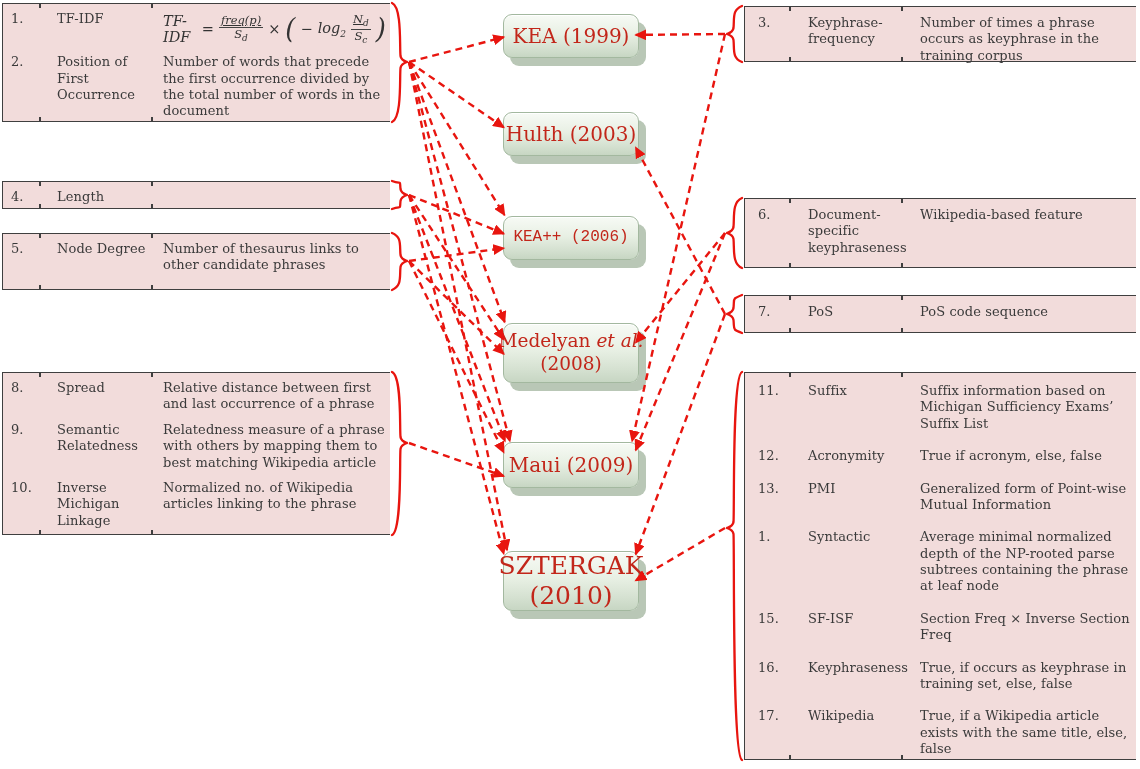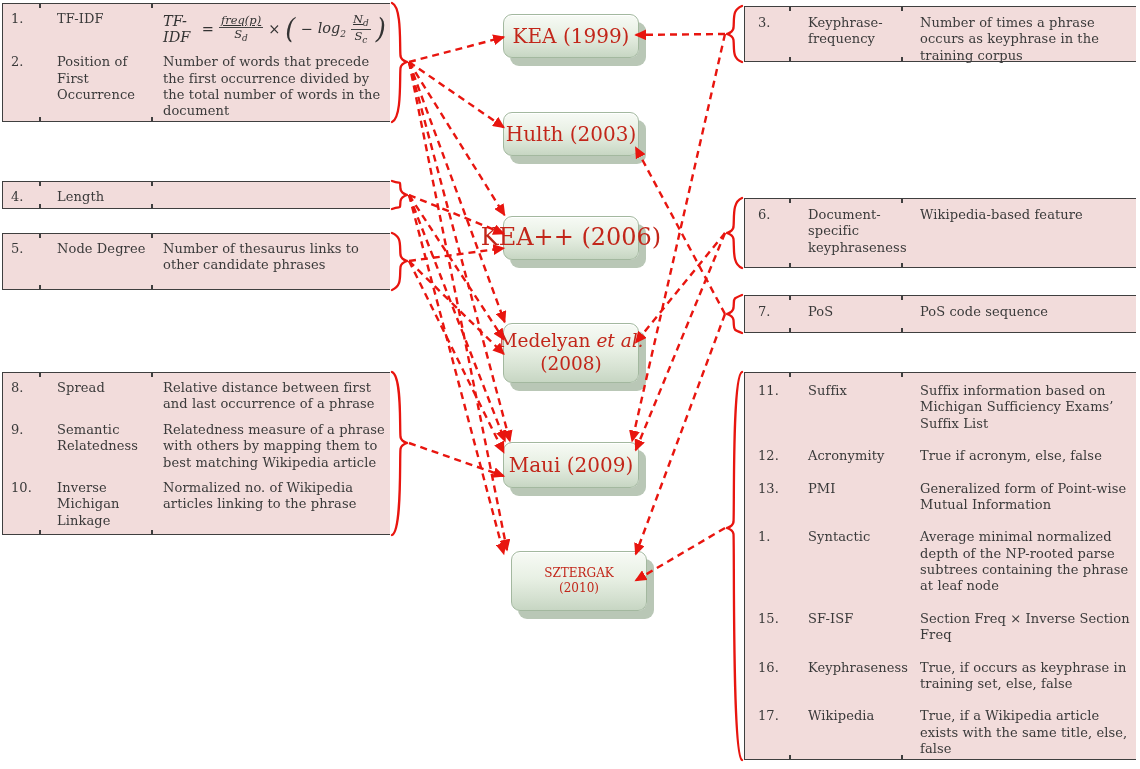--- a/index.html
+++ b/index.html
@@ -182,31 +182,31 @@
       <div class="tick" style="left: 44px; bottom: -1px;"></div>
       <div class="tick" style="left: 156px; top: -1px;"></div>
       <div class="tick" style="left: 156px; bottom: -1px;"></div>
     </div>
     <div class="node" style="left: 503px; top: 14px; width: 134px; height: 42px; font-size: 20px; justify-content: center;">
       <div class="nline"><span>KEA (1999)</span></div>
     </div>
     <div class="node" style="left: 503px; top: 112px; width: 134px; height: 42px; font-size: 20px;">
       <div class="nline"><span>Hulth (2003)</span></div>
     </div>
-    <div class="node" style="left: 503px; top: 216px; width: 134px; height: 42px; font-size: 24px;">
+    <div class="node" style="left: 503px; top: 216px; width: 134px; height: 42px; font-size: 16px; font-family: Liberation Mono, monospace;">
       <div class="nline"><span>KEA++ (2006)</span></div>
     </div>
     <div class="node" style="left: 503px; top: 323px; width: 134px; height: 58px; font-size: 18.5px;">
       <div class="nline"><span>Medelyan </span><em>et al.</em></div>
       <div class="nline"><span>(2008)</span></div>
     </div>
     <div class="node" style="left: 503px; top: 442px; width: 134px; height: 44px; font-size: 20px;">
       <div class="nline"><span>Maui (2009)</span></div>
     </div>
-    <div class="node" style="left: 503px; top: 551px; width: 134px; height: 58px; font-size: 12px; margin-left: 8px;">
+    <div class="node" style="left: 503px; top: 551px; width: 134px; height: 58px; font-size: 25px;">
       <div class="nline"><span>SZTERGAK</span></div>
       <div class="nline"><span>(2010)</span></div>
     </div>
     <svg id="overlay" width="1140" height="769">
     <defs>
       <marker id="ah" markerUnits="userSpaceOnUse" markerWidth="13" markerHeight="11" refX="10.5" refY="5.5" orient="auto">
         <path d="M0,0 L12,5.5 L0,11 Z" fill="#e8150f"></path>
       </marker>
     </defs>
     <g id="braces">

